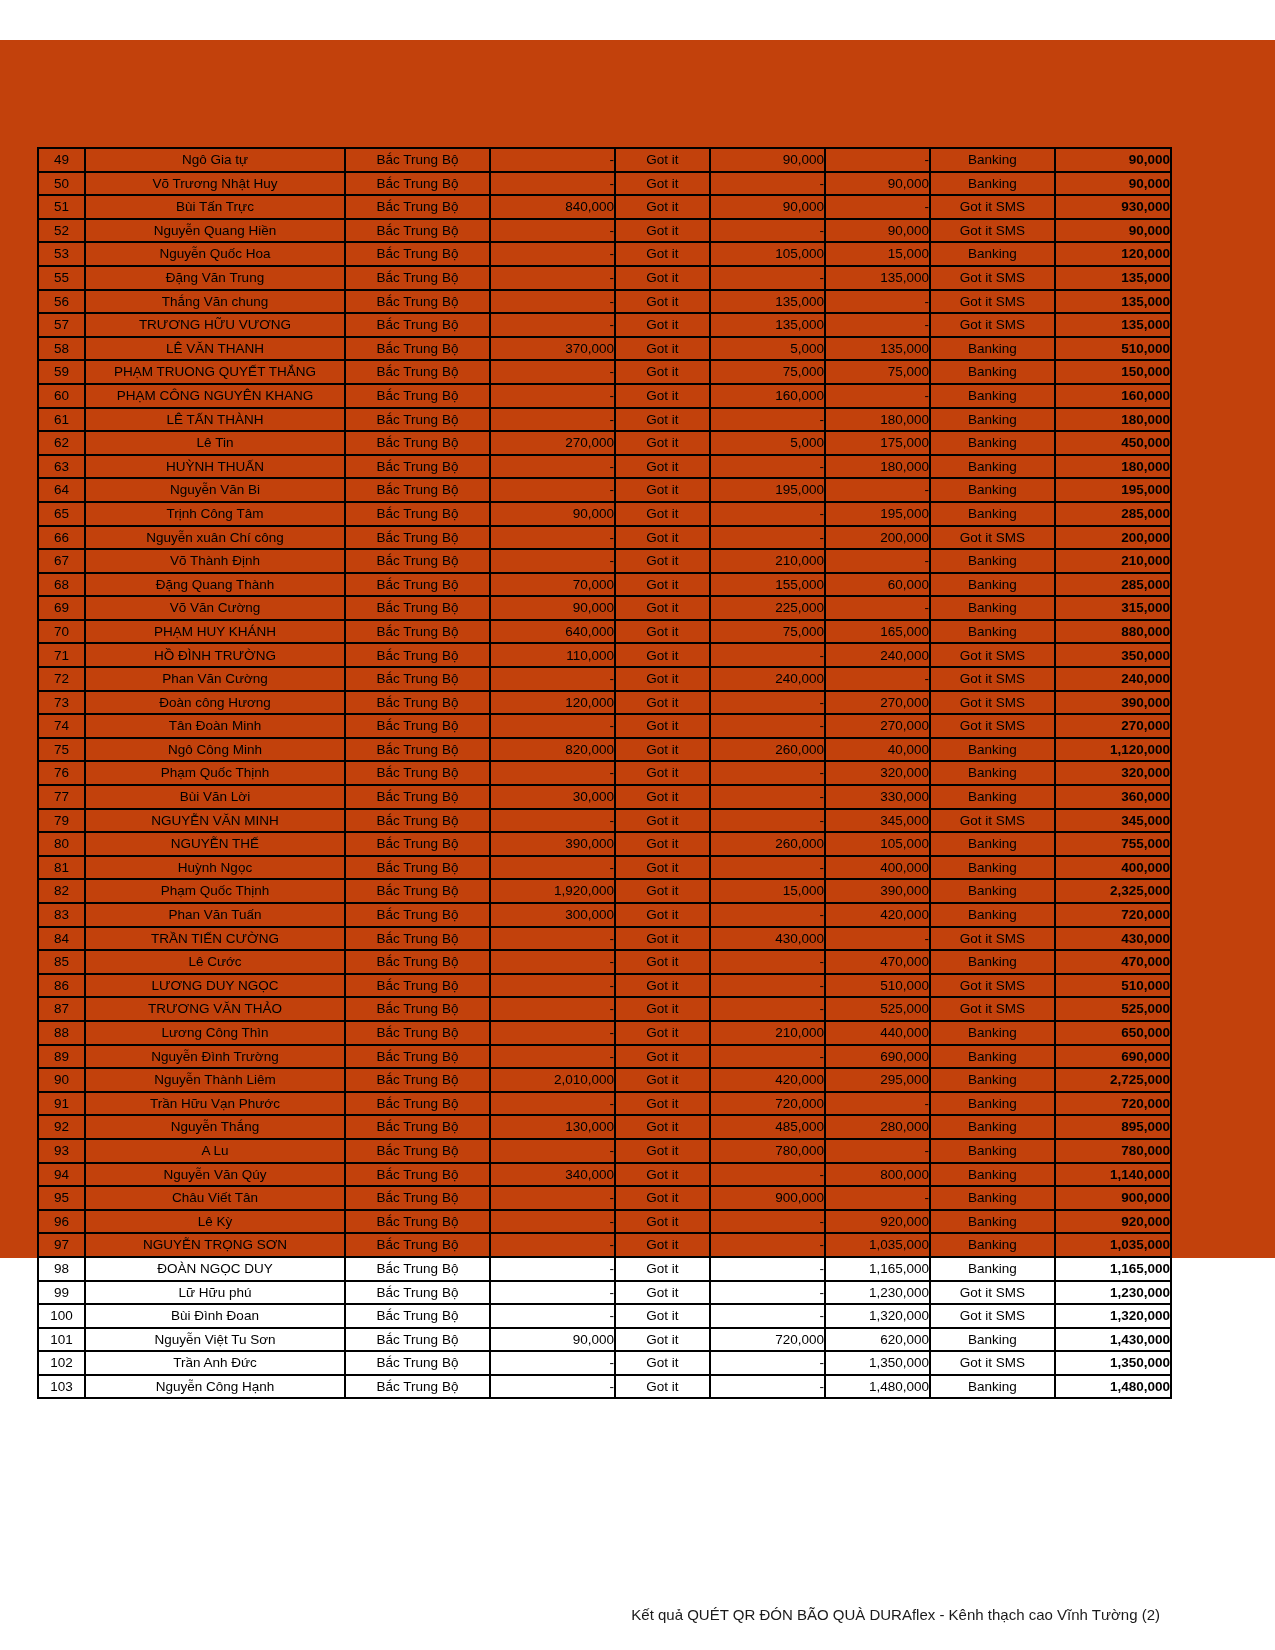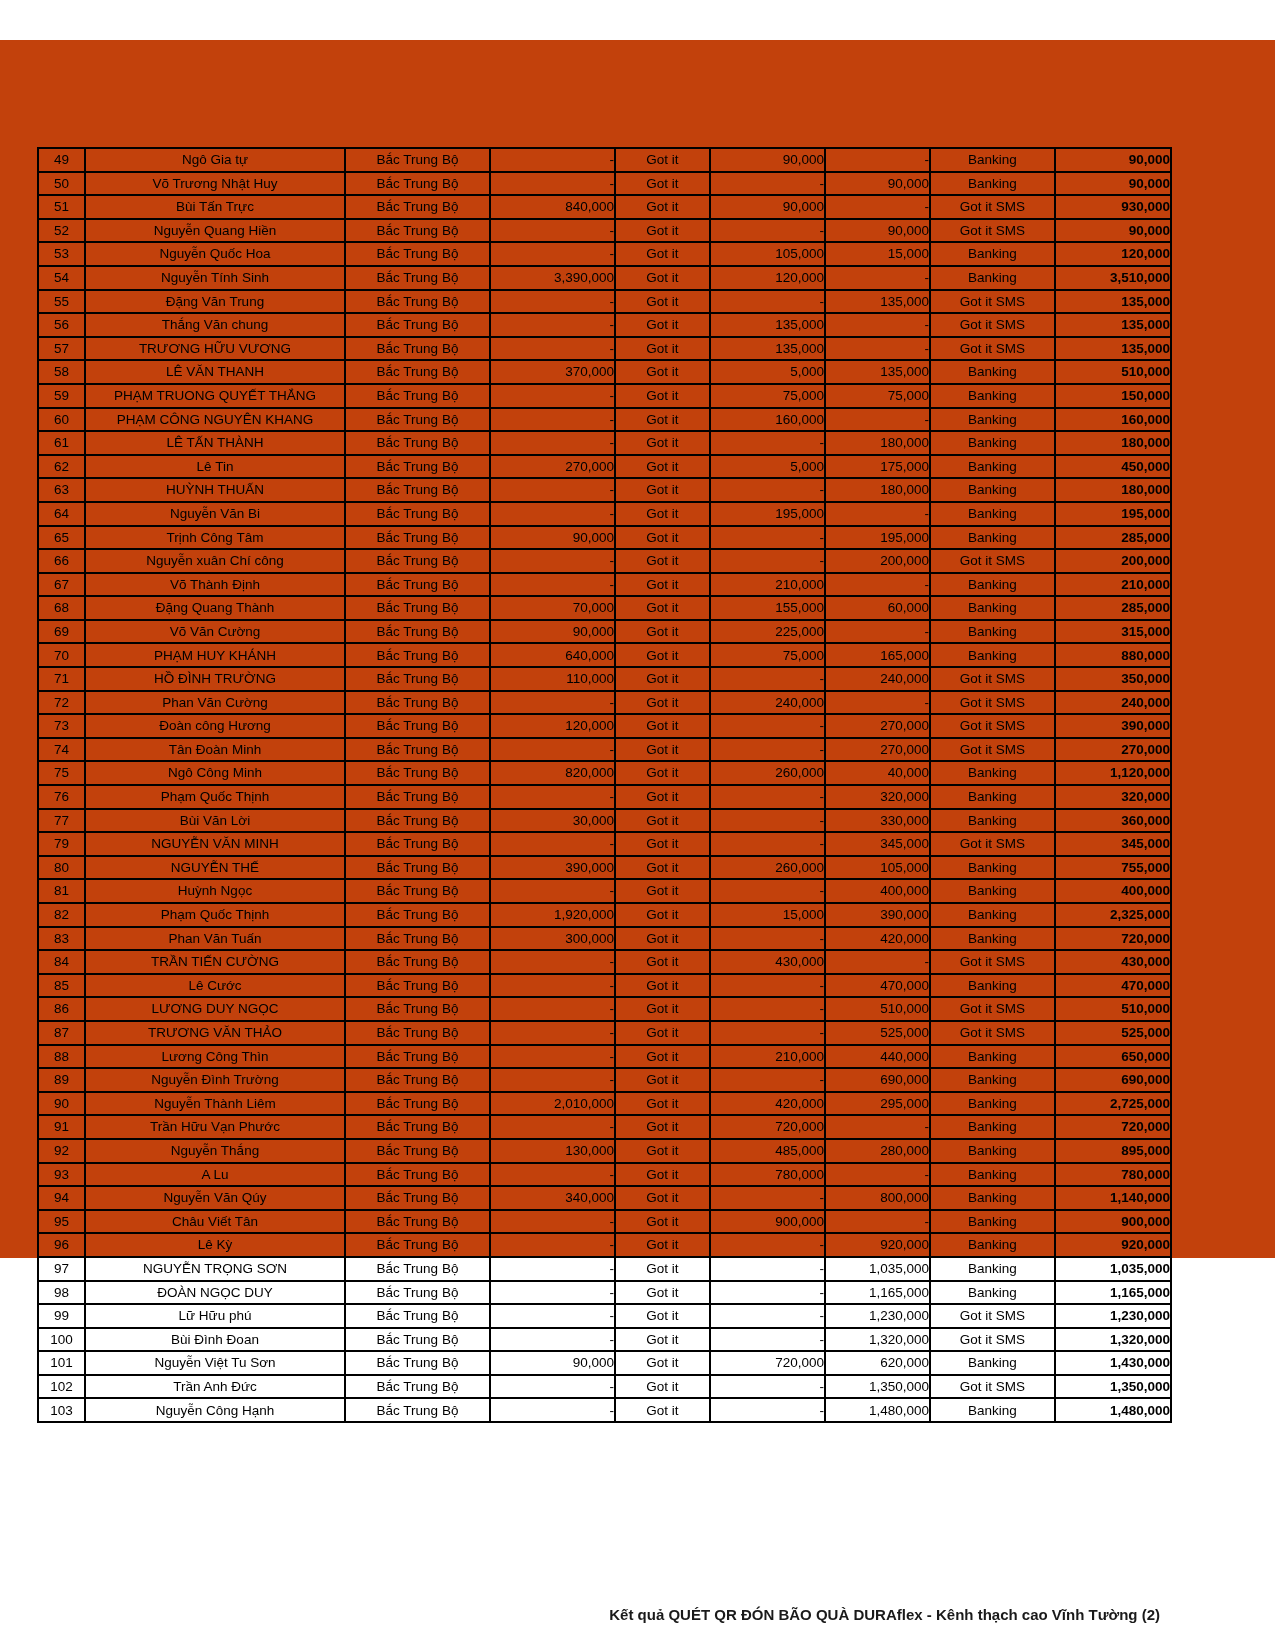--- a/index.html
+++ b/index.html
@@ -38,21 +38,20 @@
   td.c-method { text-align: center; padding-left: 6px; }
   td.c-total  { text-align: right; padding-right: 6px; font-weight: bold; }
 
   .footer-caption {
     position: absolute;
     top: 1566px;
     right: 115px;
     font-size: 15px;
     color: #1a1a1a;
     white-space: nowrap;
-    font-weight: bold;
   }
 </style>
 </head>
 <body>
 
 <div class="sheet">
 
   <table class="results">
     <colgroup>
       <col style="width:47px">
@@ -115,31 +114,20 @@
           <td class="c-name">Nguyễn Quốc Hoa</td>
           <td class="c-region">Bắc Trung Bộ</td>
           <td class="c-amt">-</td>
           <td class="c-status">Got it</td>
           <td class="c-amt">105,000</td>
           <td class="c-amt">15,000</td>
           <td class="c-method">Banking</td>
           <td class="c-total">120,000</td>
         </tr>
         <tr>
-          <td class="c-num">54</td>
-          <td class="c-name">Nguyễn Tính Sinh</td>
-          <td class="c-region">Bắc Trung Bộ</td>
-          <td class="c-amt">3,390,000</td>
-          <td class="c-status">Got it</td>
-          <td class="c-amt">120,000</td>
-          <td class="c-amt">-</td>
-          <td class="c-method">Banking</td>
-          <td class="c-total">3,510,000</td>
-        </tr>
-        <tr>
           <td class="c-num">55</td>
           <td class="c-name">Đặng Văn Trung</td>
           <td class="c-region">Bắc Trung Bộ</td>
           <td class="c-amt">-</td>
           <td class="c-status">Got it</td>
           <td class="c-amt">-</td>
           <td class="c-amt">135,000</td>
           <td class="c-method">Got it SMS</td>
           <td class="c-total">135,000</td>
         </tr>

